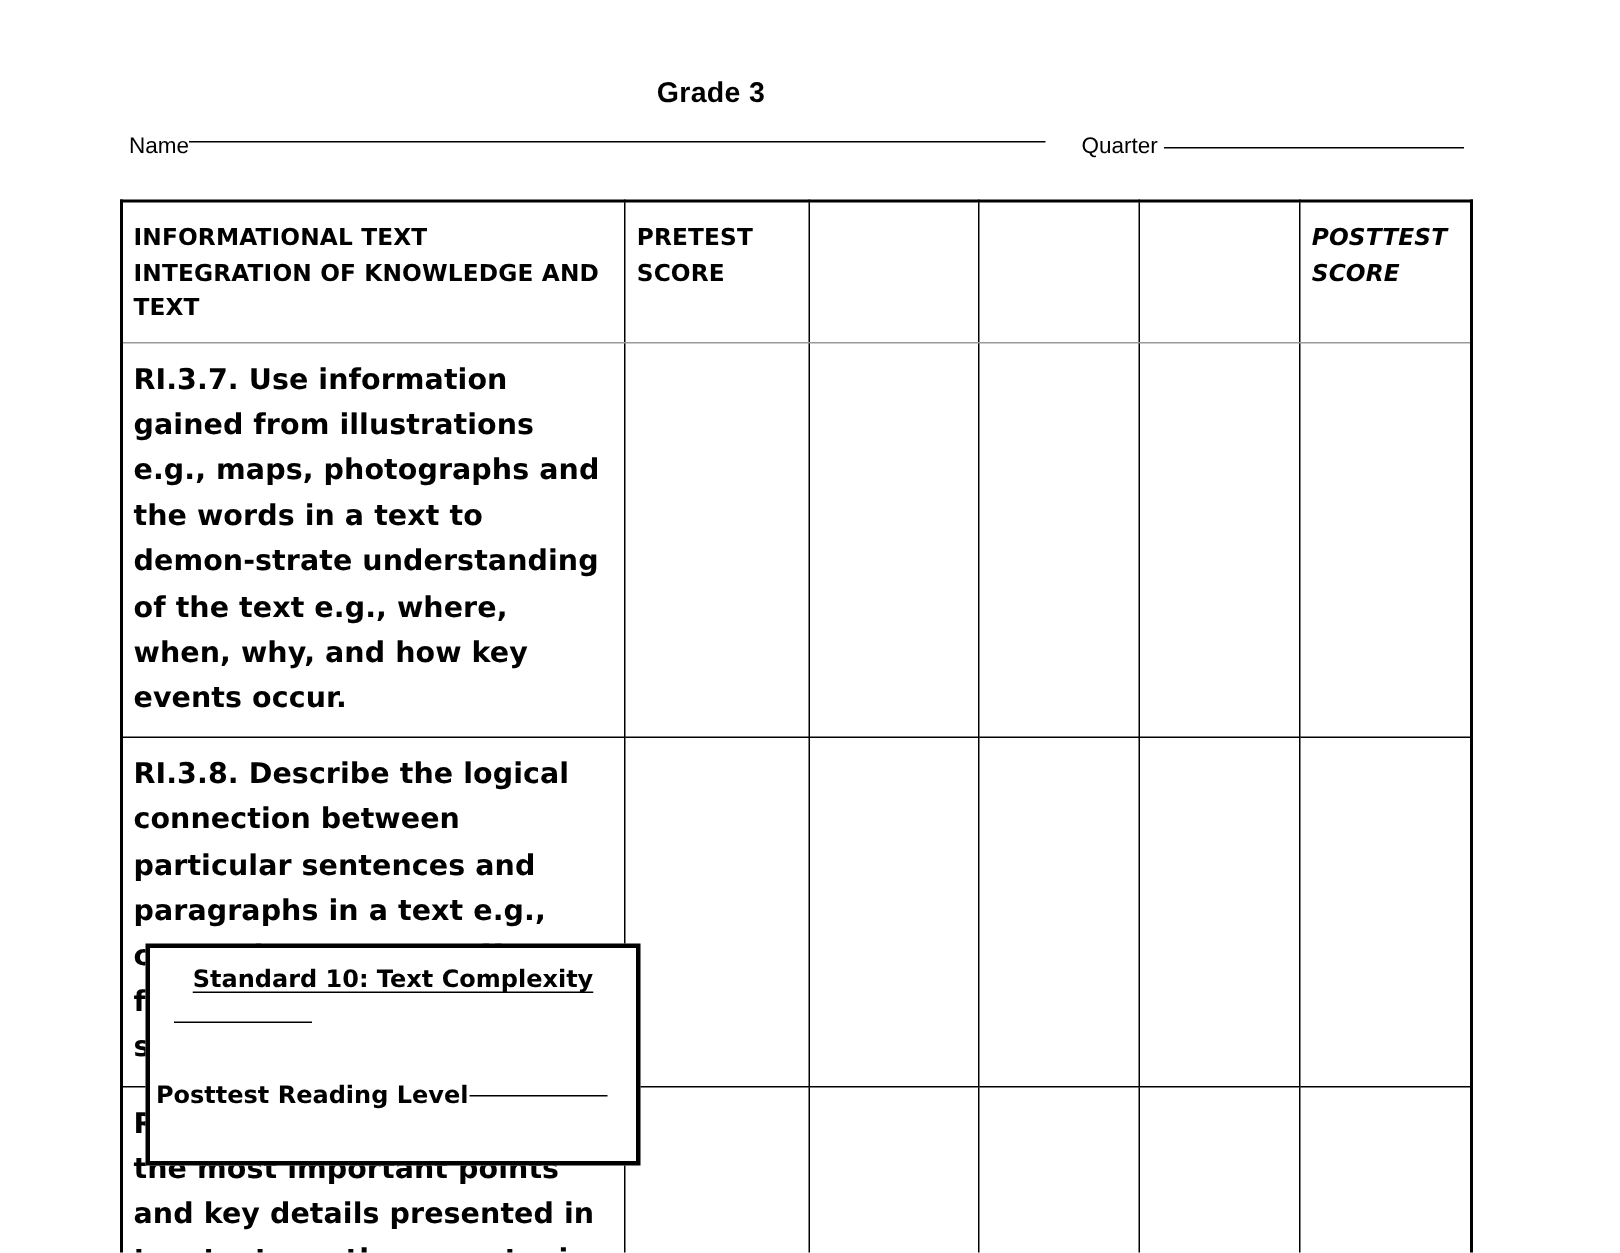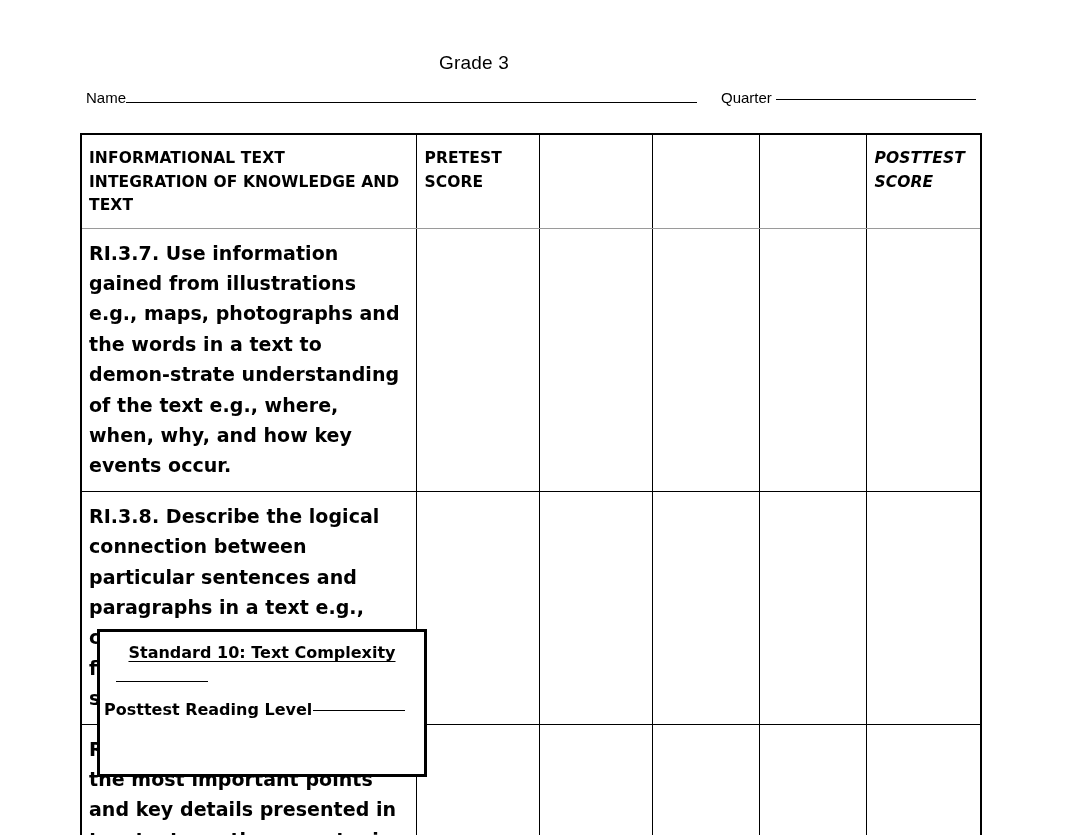--- a/index.html
+++ b/index.html
@@ -17,32 +17,32 @@
   }
 
   
   #page-title {
     position: absolute;
     left: 0;
     top: 52px;
     width: 948px;
     text-align: center;
     font-size: 19px;
-    font-weight: normal;
+    font-weight: bold;
     letter-spacing: 0.2px;
   }
 
   
   #identity-row {
     position: absolute;
     left: 86px;
     top: 89px;
     width: 890px;
     display: flex;
-    align-items: flex-end;
+    align-items: center;
     font-size: 15px;
     white-space: nowrap;
   }
   .id-rule {
     display: inline-block;
     border-bottom: 1.4px solid #000;
     height: 0;
     position: relative;
     top: -3px;
   }
@@ -133,21 +133,21 @@
     text-underline-offset: 3px;
   }
   .level-line {
     display: flex;
     align-items: baseline;
     font-size: 16px;
     padding-left: 4px;
     white-space: nowrap;
   }
   #pretest-level-line  { margin-top: 23px; }
-  #posttest-level-line { margin-top: 14px; }
+  #posttest-level-line { margin-top: 34px; }
   .level-rule {
     display: inline-block;
     border-bottom: 1.6px solid #000;
     height: 0;
     position: relative;
     top: -4px;
     width: 92px;
   }
   #pretest-level-rule  { margin-left: 12px; }
   #posttest-level-rule { margin-left: 1px; }

